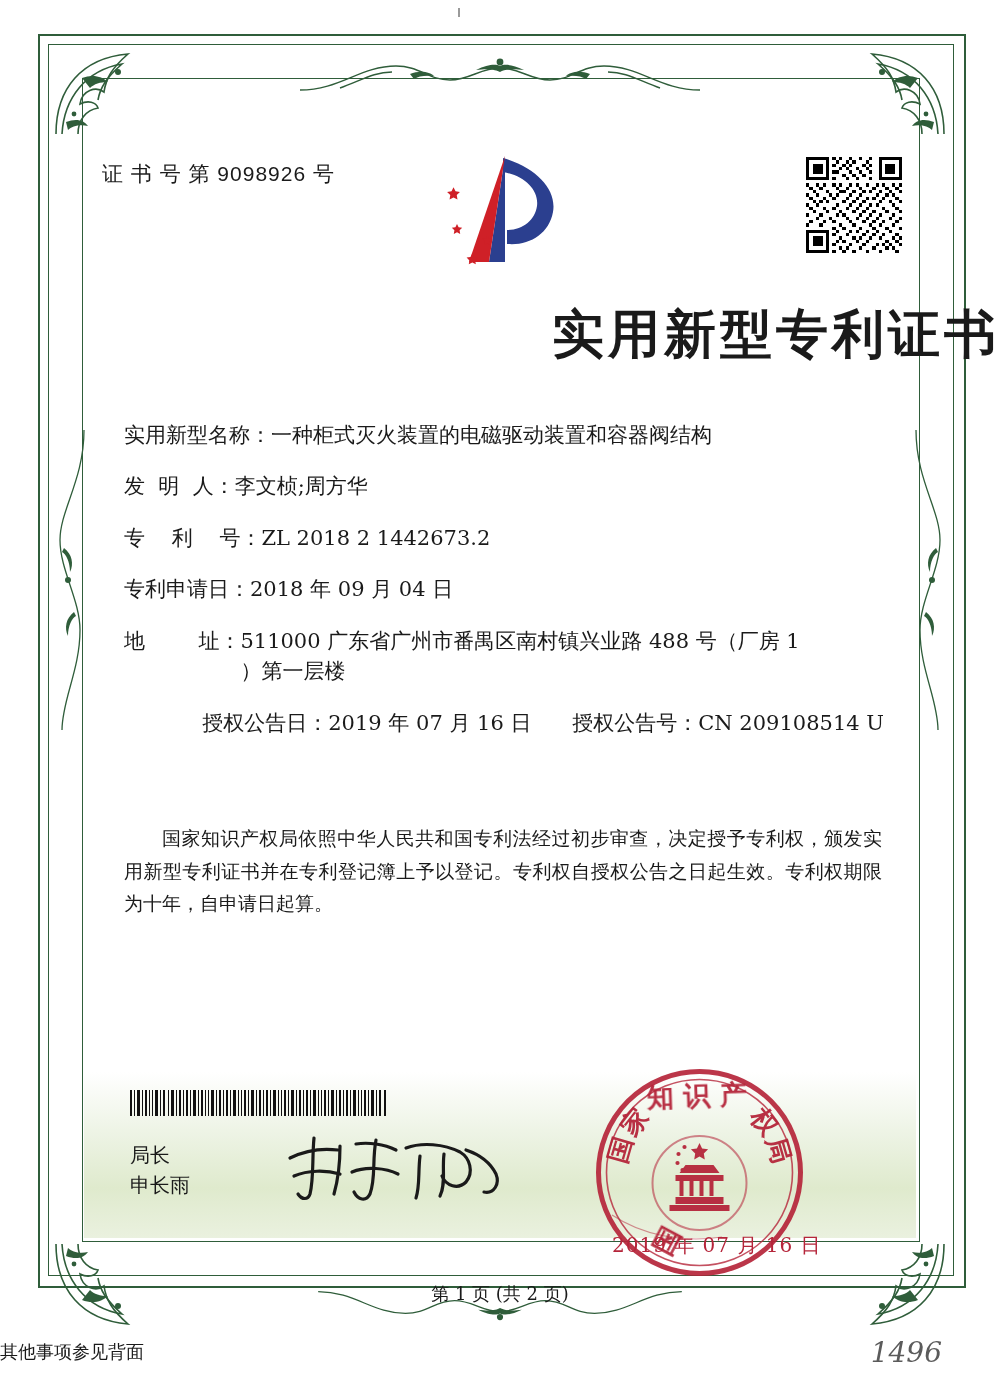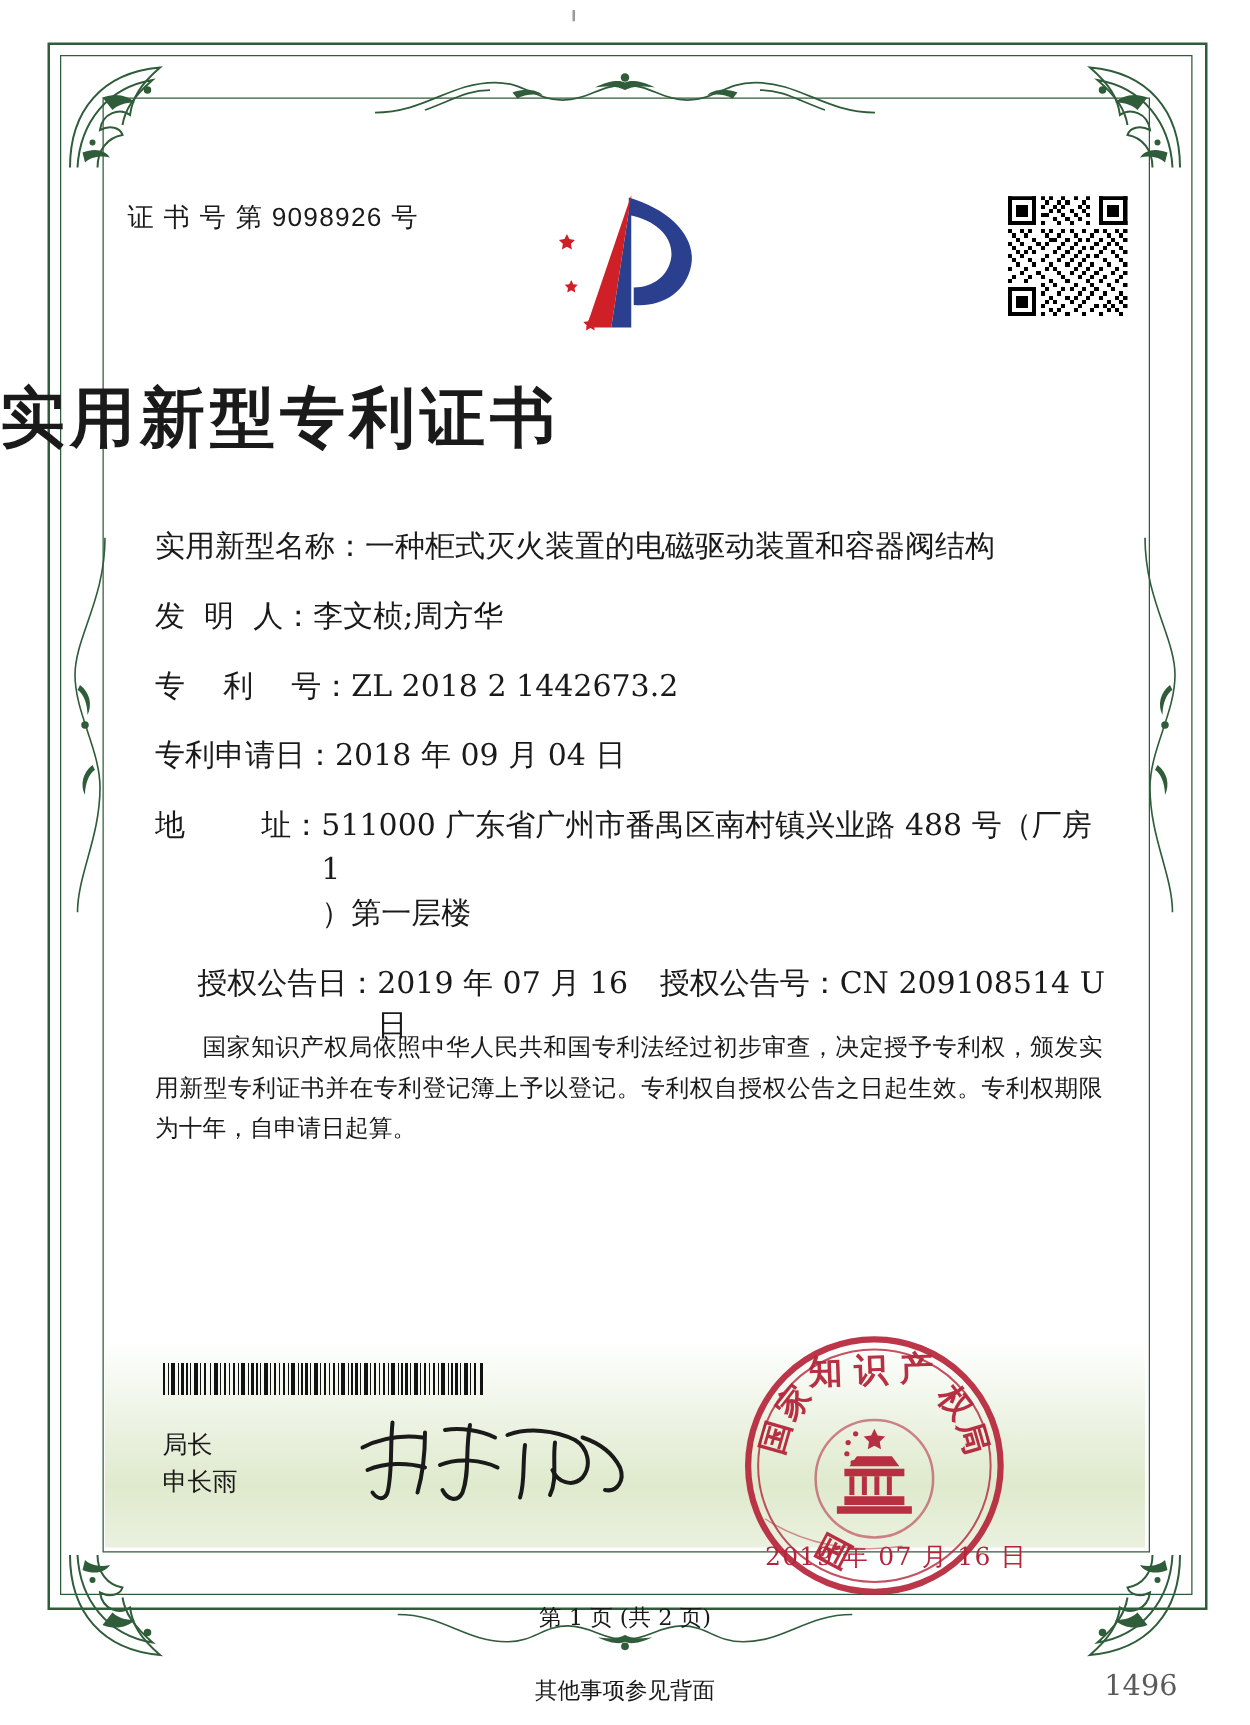--- a/index.html
+++ b/index.html
@@ -28,24 +28,24 @@
   .s-r{right:50px;top:430px;transform:scaleX(-1);}
   .side-band svg{width:100%;height:100%;}
 
   
   .cert-no{position:absolute;left:102px;top:160px;font-size:21px;letter-spacing:1px;font-family:Liberation Sans, sans-serif;}
 
   .logo{position:absolute;left:425px;top:150px;width:150px;height:120px;}
 
   .qr{position:absolute;right:98px;top:157px;width:96px;height:96px;}
 
-  .title{position:absolute;left:0;right:0;top:300px;text-align:left;font-size:52px;font-weight:bold;letter-spacing:4px;font-family:"DejaVu Serif","Liberation Serif",serif;}
+  .title{position:absolute;left:0;right:0;top:300px;text-align:right;font-size:52px;font-weight:bold;letter-spacing:4px;font-family:"DejaVu Serif","Liberation Serif",serif;}
 
   
-  .fields{position:absolute;left:124px;top:420px;width:760px;font-size:24px;font-family:"DejaVu Serif","Liberation Serif",serif;}
+  .fields{position:absolute;left:124px;top:420px;width:760px;font-size:21px;font-family:"DejaVu Serif","Liberation Serif",serif;}
   .row{display:flex;align-items:flex-start;margin-bottom:21px;line-height:1.45;}
   .lbl{white-space:pre;}
   .val{flex:1;}
   .row-two{display:flex;margin-bottom:18px;line-height:1.45;justify-content:flex-end;}
   .row-two .seg1{width:370px;display:flex;}
   .row-two .seg2{display:flex;}
   .addr2{margin-left:0;}
 
   
   .paras{position:absolute;left:124px;top:822px;width:758px;font-size:19px;line-height:1.72;font-family:"DejaVu Serif","Liberation Serif",serif;text-align:justify;}
@@ -59,22 +59,22 @@
   .barcode svg{width:100%;height:100%;}
 
   .sig-block{position:absolute;left:130px;top:1140px;font-size:20px;line-height:1.5;font-family:"DejaVu Serif","Liberation Serif",serif;}
   .sig-hand{position:absolute;left:280px;top:1128px;width:230px;height:80px;}
   .sig-hand svg{width:100%;height:100%;}
 
   .seal{position:absolute;left:592px;top:1065px;width:215px;height:215px;}
   .seal-date{position:absolute;left:612px;top:1232px;font-size:20px;color:#b5253a;font-family:"DejaVu Serif","Liberation Serif",serif;letter-spacing:1px;}
 
   .page-num{position:absolute;left:0;right:0;top:1282px;text-align:center;font-size:18px;font-family:"DejaVu Serif","Liberation Serif",serif;}
-  .footer-note{position:absolute;left:0;right:0;top:1340px;text-align:center;font-size:18px;font-family:"DejaVu Serif","Liberation Serif",serif;}
-  .handwrite-num{position:absolute;right:58px;top:1336px;font-size:23px;color:#5b5b5b;font-family:"DejaVu Serif","Liberation Serif",serif;}
+  .footer-note{position:absolute;left:0;right:0;top:1340px;font-size:18px;font-family:"DejaVu Serif","Liberation Serif",serif;}
+  .handwrite-num{position:absolute;right:58px;top:1336px;font-size:28px;color:#5b5b5b;font-family:"DejaVu Serif","Liberation Serif",serif;font-style:italic;}
   .top-tick{position:absolute;left:458px;top:8px;width:2px;height:9px;background:#9a9a9a;}
 </style>
 </head>
 <body>
 
 <div class="page">
 
   <div class="top-tick"></div>
 
   <div class="frame-outer"></div>

